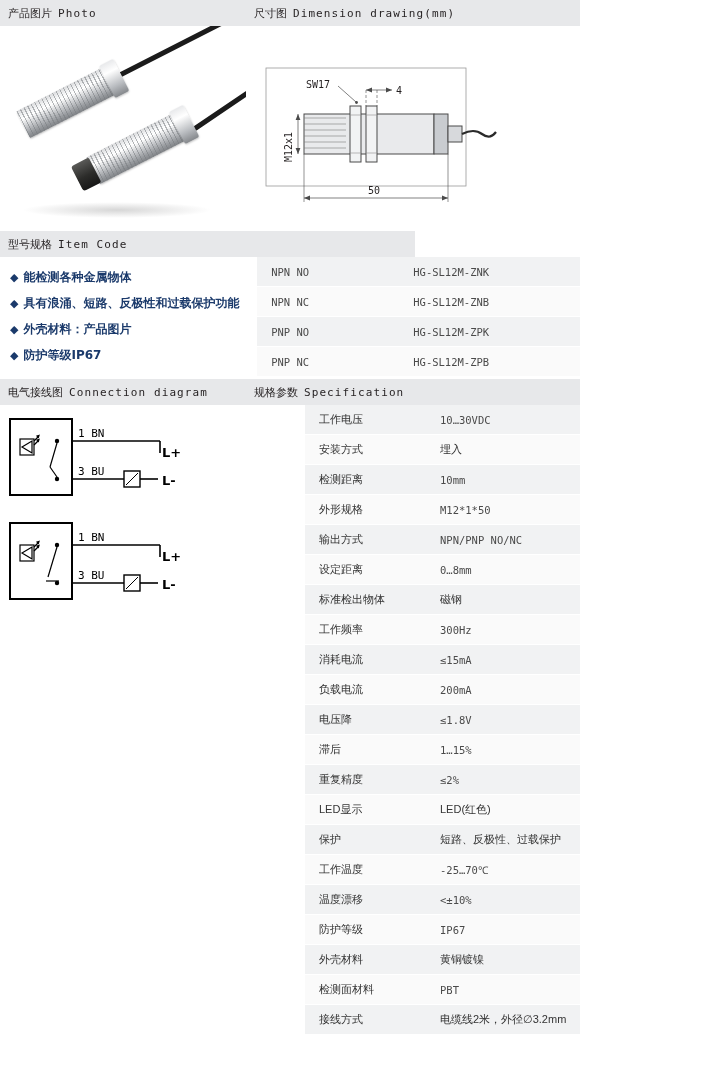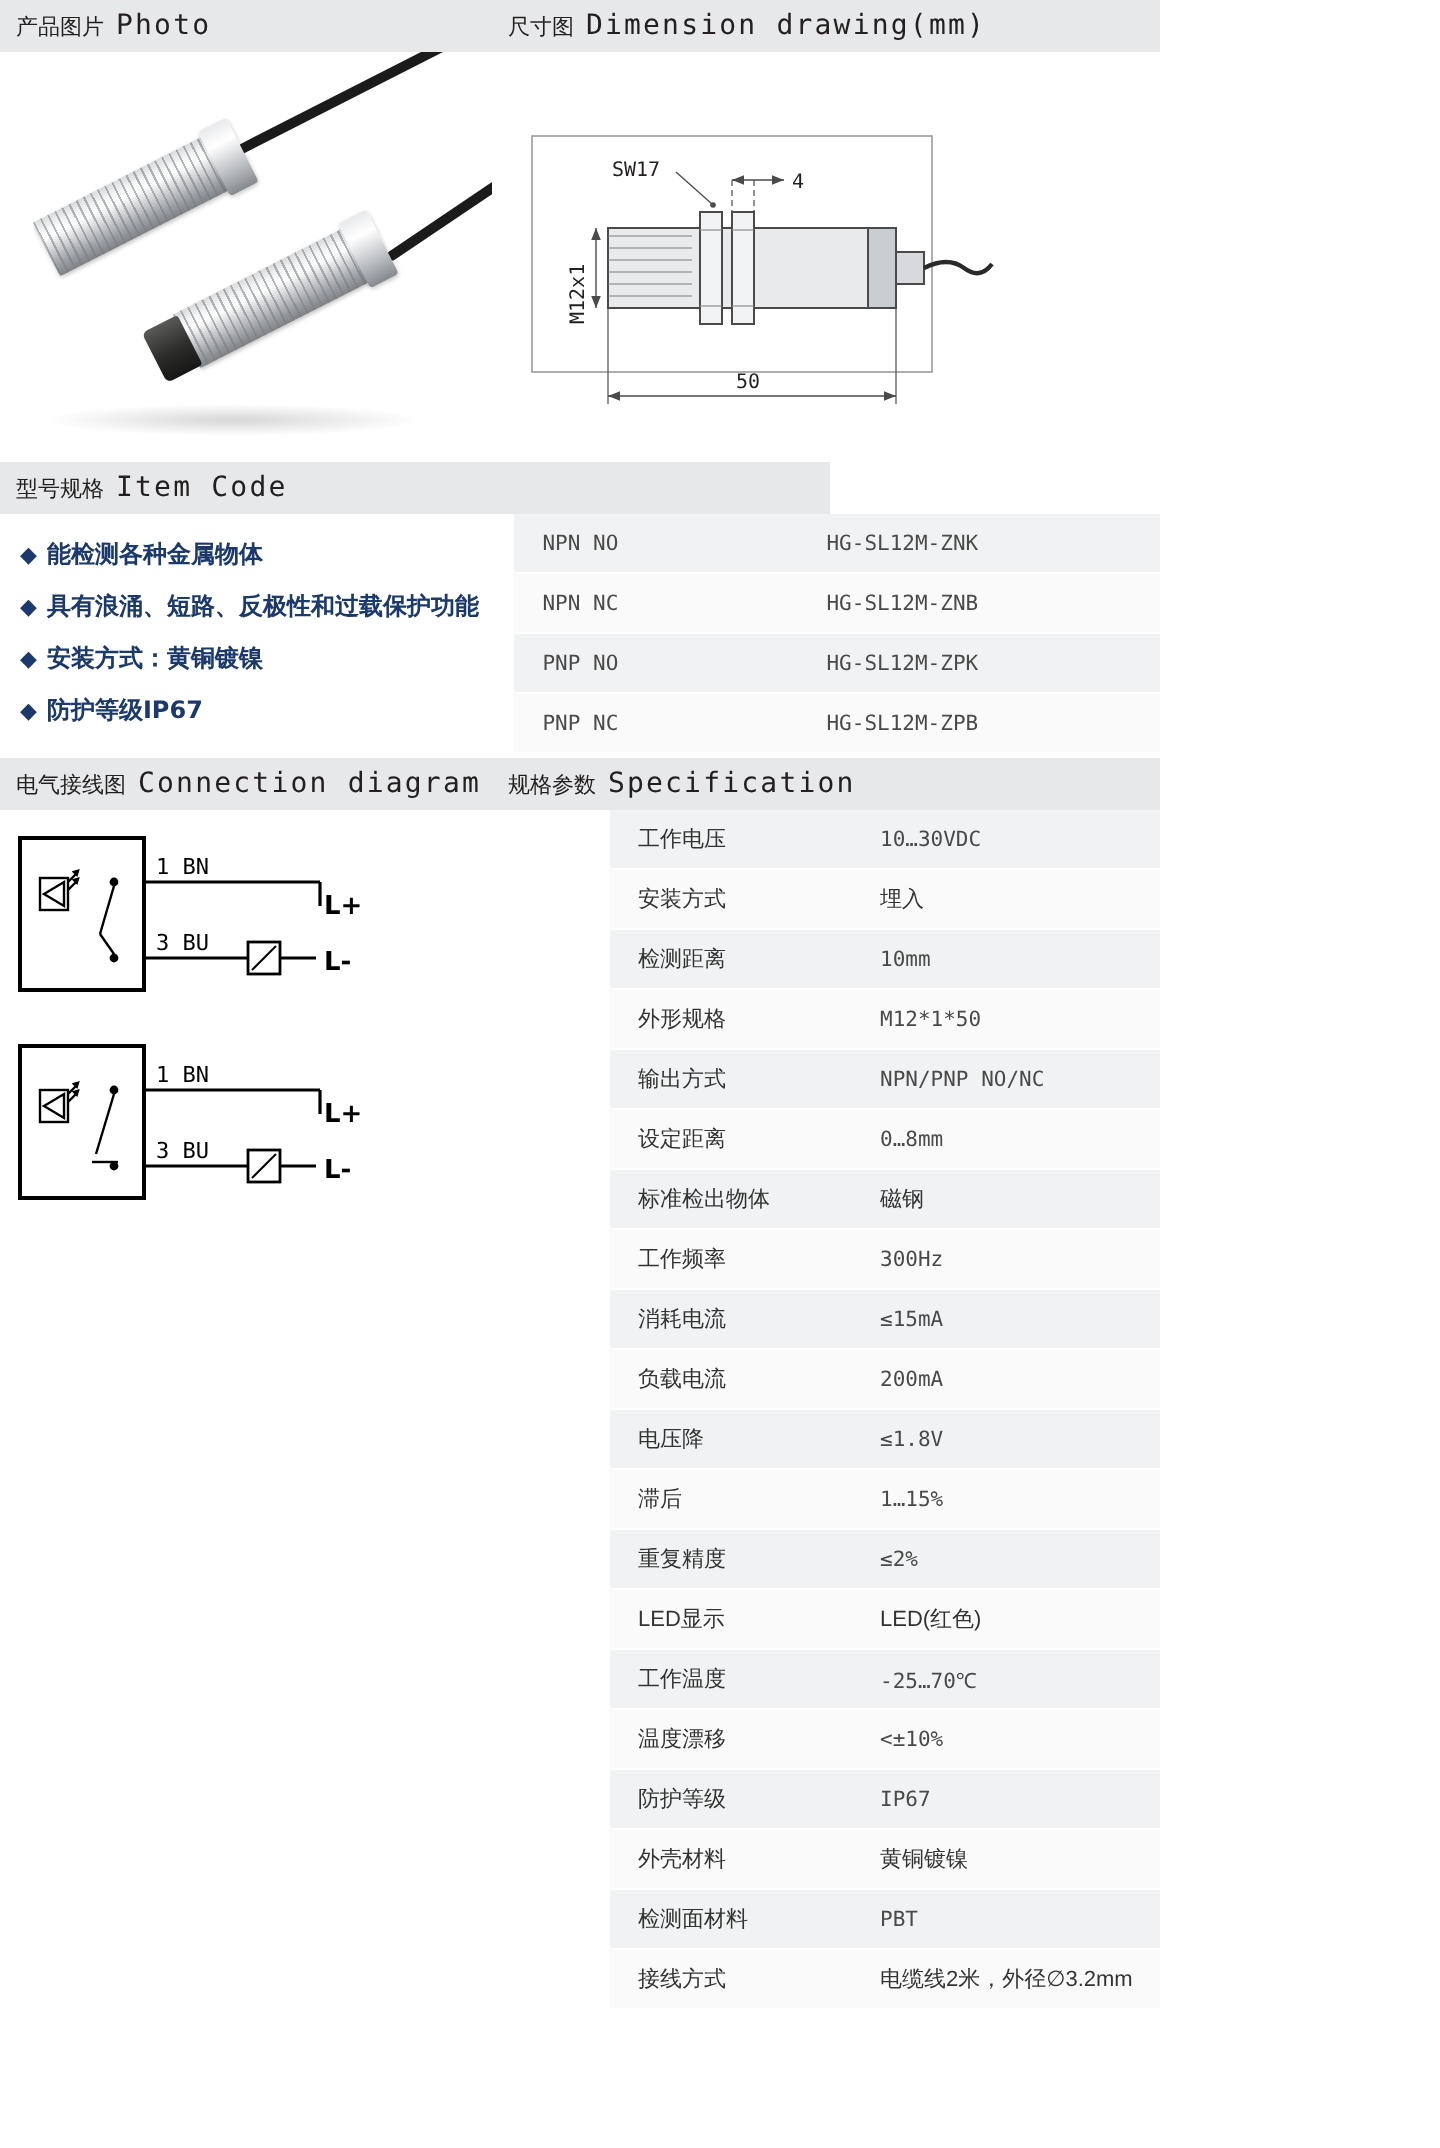--- a/index.html
+++ b/index.html
@@ -29,21 +29,21 @@
     align-items: center;
     padding-left: 8px;
     box-sizing: border-box;
   }
   .bar .cn {
     font-size: 11px;
     color: #231f20;
     font-family: "DejaVu Sans", sans-serif;
   }
   .bar .en {
-    font-size: 14px;
+    font-size: 11px;
     color: #231f20;
     margin-left: 6px;
     letter-spacing: 1.1px;
     font-family: "DejaVu Sans Mono", monospace;
   }
 
   .head-row { display: flex; }
   .head-left { width: 305px; }
   .head-right { width: 415px; }
 
@@ -271,21 +271,21 @@
       <div class="feat">
         <span class="dia">◆</span>
         <span>能检测各种金属物体</span>
       </div>
       <div class="feat">
         <span class="dia">◆</span>
         <span>具有浪涌、短路、反极性和过载保护功能</span>
       </div>
       <div class="feat">
         <span class="dia">◆</span>
-        <span>安装方式：黄铜镀镍</span>
+        <span>外壳材料：产品图片</span>
       </div>
       <div class="feat">
         <span class="dia">◆</span>
         <span>防护等级IP67</span>
       </div>
     </div>
 
     <div class="head-right">
       <table class="tbl">
         <tbody>
@@ -434,20 +434,24 @@
             </tr>
         <tr>
               <td class="c1 cn">重复精度</td>
               <td class="c2">≤2%</td>
             </tr>
         <tr>
               <td class="c1 cn">LED显示</td>
               <td class="c2 cn">LED(红色)</td>
             </tr>
         <tr>
+              <td class="c1 cn">保护</td>
+              <td class="c2 cn">短路、反极性、过载保护</td>
+            </tr>
+        <tr>
               <td class="c1 cn">工作温度</td>
               <td class="c2">-25…70℃</td>
             </tr>
         <tr>
               <td class="c1 cn">温度漂移</td>
               <td class="c2">&lt;±10%</td>
             </tr>
         <tr>
               <td class="c1 cn">防护等级</td>
               <td class="c2">IP67</td>

